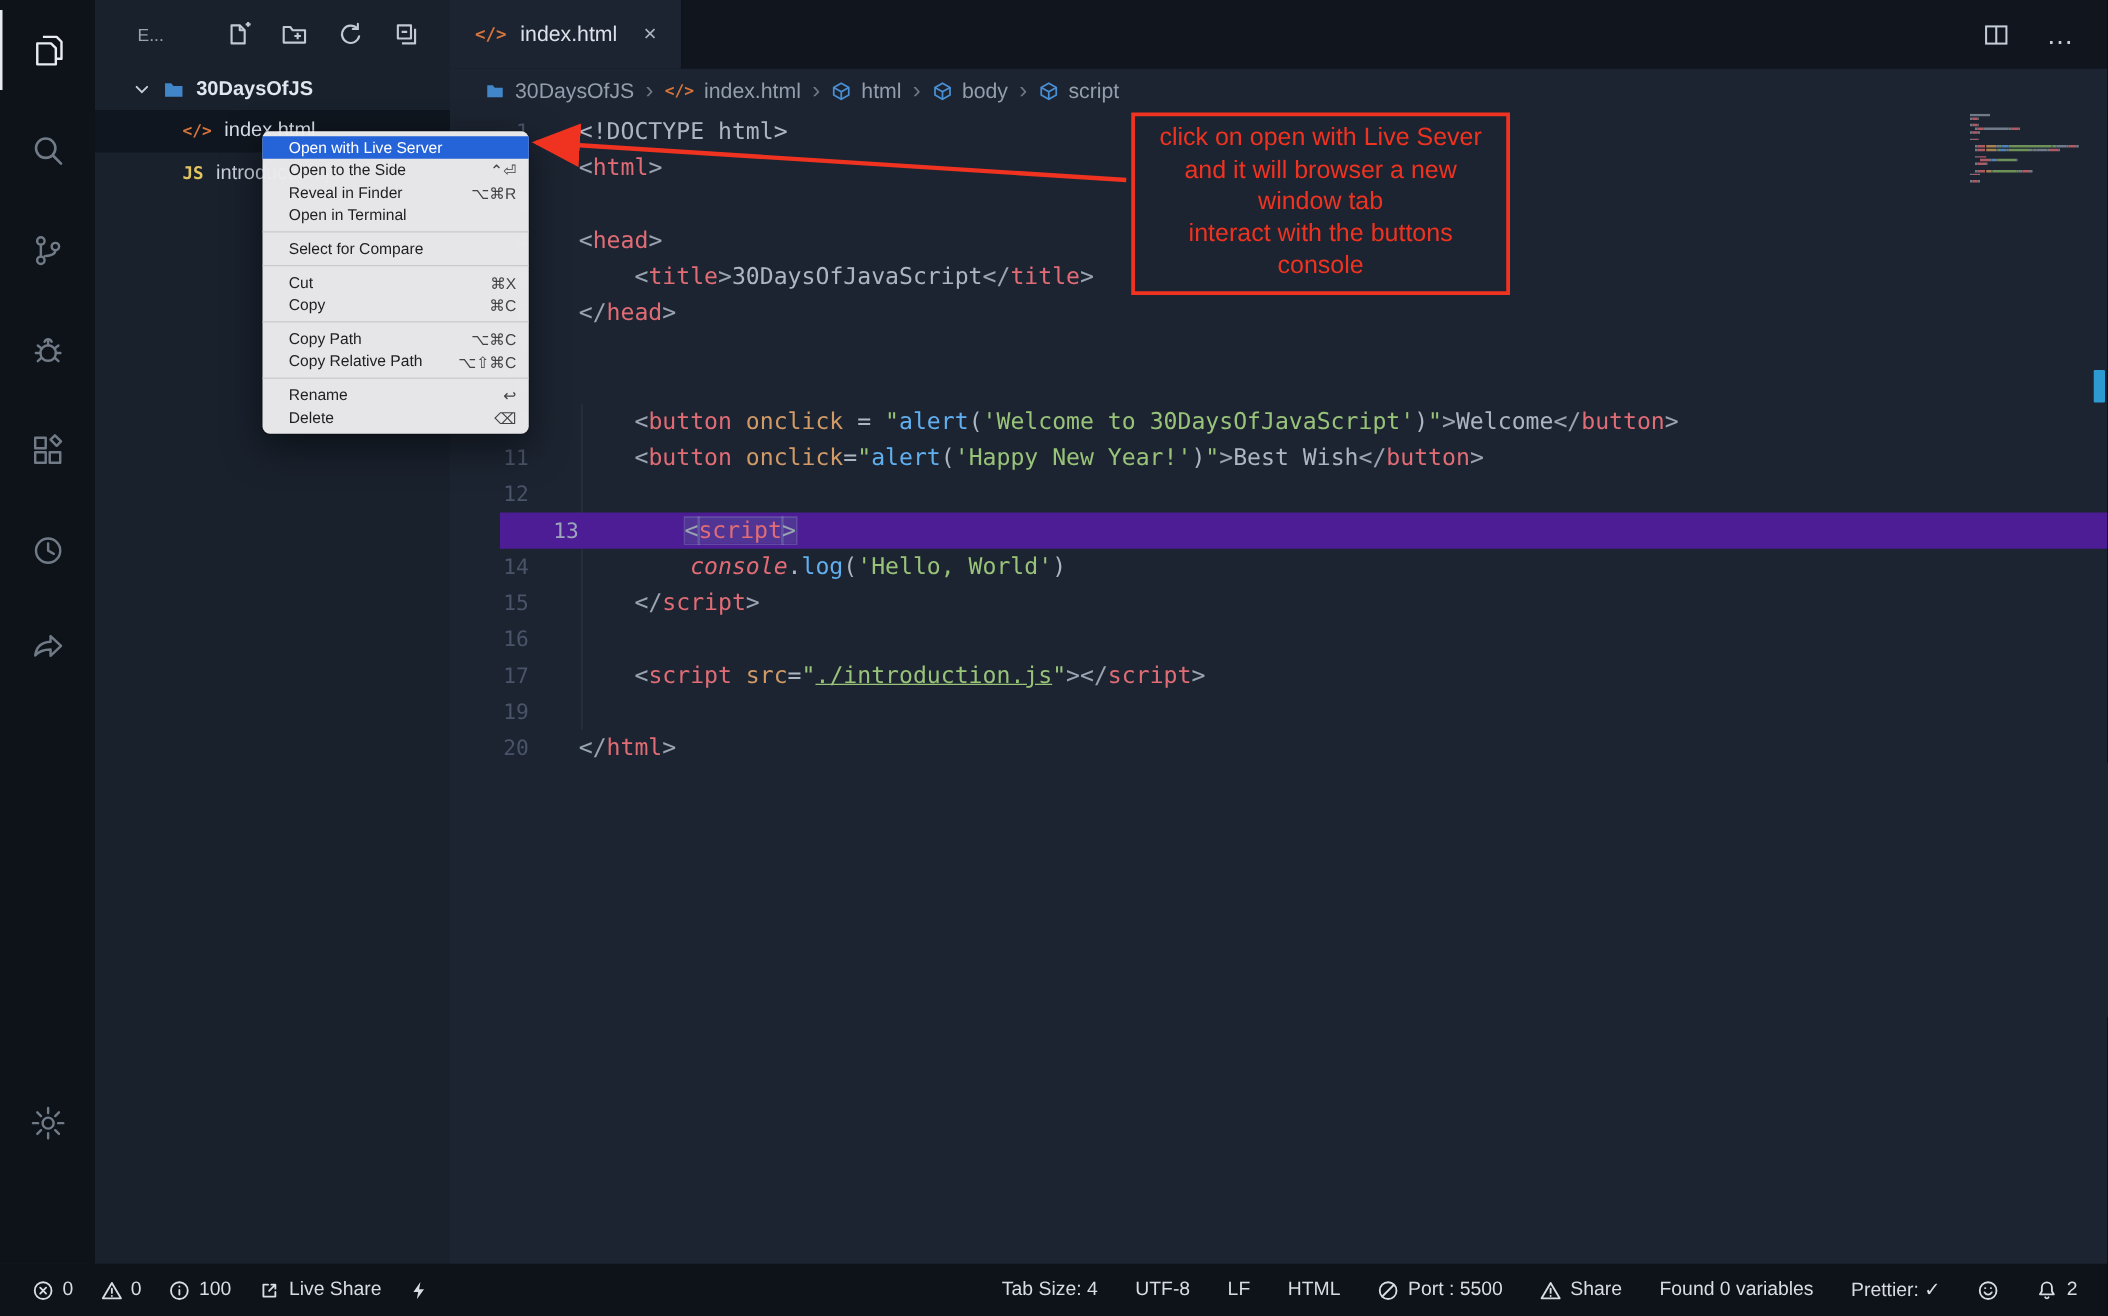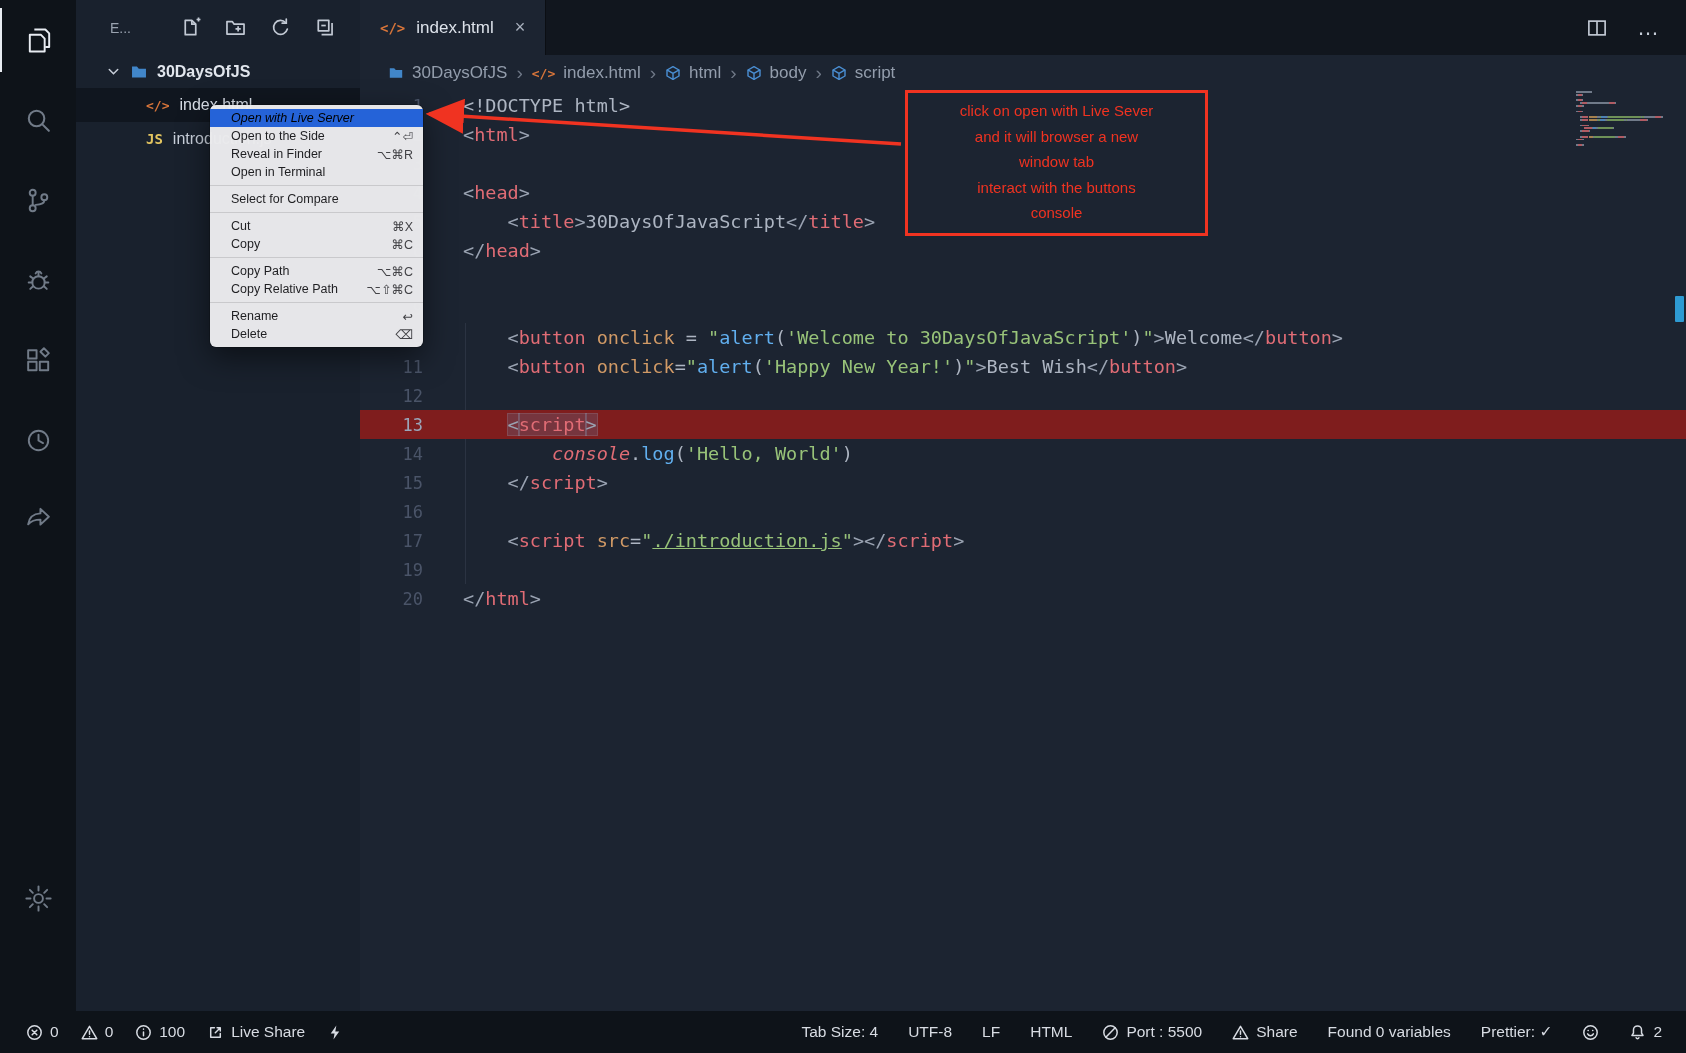--- a/index.html
+++ b/index.html
@@ -41,21 +41,21 @@
   .bc-item { display:flex; align-items:center; gap:8px; cursor:pointer; }
   .bc-sep { color:#6f7887; font-size:19px; }
   .bc-ic { width:16px; height:16px; }
   .bc-ic.cube { color:#4a8fd4; }
 
   
   .editor { position:absolute; left:360px; top:91px; width:1326px; height:920px; background:#1c2431; }
   .line { position:relative; display:flex; height:29px; align-items:center; font-family:"DejaVu Sans Mono",monospace; font-size:18.5px; white-space:pre; }
   .ln { width:63px; text-align:right; color:#4a5468; font-size:17px; flex:none; }
   .code-text { padding-left:40px; }
-  .line.active { background:#7f1d1d; }
+  .line.active { background:#4c1d95;margin-left:40px; }
   .line.active .ln { color:#9aa6ba; }
   .p{color:#adb5c2} .punc{color:#9aa3b2} .tag{color:#e06c75} .attr{color:#d19a66}
   .str{color:#98c379} .fn{color:#61afef} .cls{color:#e06c75;font-style:italic}
   .u{text-decoration:underline}
   .sel{background:rgba(96,120,150,.28); box-shadow:0 0 0 1px rgba(140,160,190,.35);}
   .indent-guide { position:absolute; left:105px; top:232px; width:1px; height:261px; background:#2b3342; }
 
   
   .minimap { position:absolute; top:0; right:14px; width:96px; }
   .mm-line { height:1.8px; margin-bottom:1px; display:flex; }
@@ -70,26 +70,26 @@
   .sb-right { margin-left:auto; display:flex; align-items:center; gap:30px; padding-right:24px; }
   .sb-item { display:flex; align-items:center; gap:7px; cursor:pointer; white-space:nowrap; }
   .sb-item svg { width:17px; height:17px; }
 
   
   .context-menu { position:absolute; left:210px; top:105px; width:213px; background:rgba(235,235,237,.98); border-radius:6px;
     box-shadow:0 10px 30px rgba(0,0,0,.5), 0 0 0 1px rgba(0,0,0,.18); padding:4px 0; z-index:40;
     font-size:12.5px; color:#1f1f22; }
   .menu-item { display:flex; align-items:center; height:18px; padding:0 10px 0 21px; cursor:pointer; }
   .menu-item .shortcut { margin-left:auto; color:#434347; }
-  .menu-item.highlighted { background:#2563d8; color:#000000;font-style:italic; }
+  .menu-item.highlighted { background:#2563d8; color:#ffffff; }
   .menu-divider { height:1px; background:#c9c9cc; margin:4px 0; }
 
   
   .annotation-box { position:absolute; left:905px; top:90px; width:303px; border:3px solid #f03321; color:#f03321;
-    z-index:45; text-align:center; font-size:15px; line-height:25.5px; padding:5px 2px 7px; }
+    z-index:45; text-align:center; font-size:20px; line-height:25.5px; padding:5px 2px 7px; }
   .arrow-overlay { position:absolute; left:0; top:0; z-index:60; pointer-events:none; }
 </style>
 </head>
 <body>
 
 <div class="window">
 
   <div class="activity-bar">
     <div class="ab-item active" style="top:8px">
       <svg viewBox="0 0 24 24" fill="none" stroke="currentColor" stroke-width="1.5" stroke-linejoin="round">

